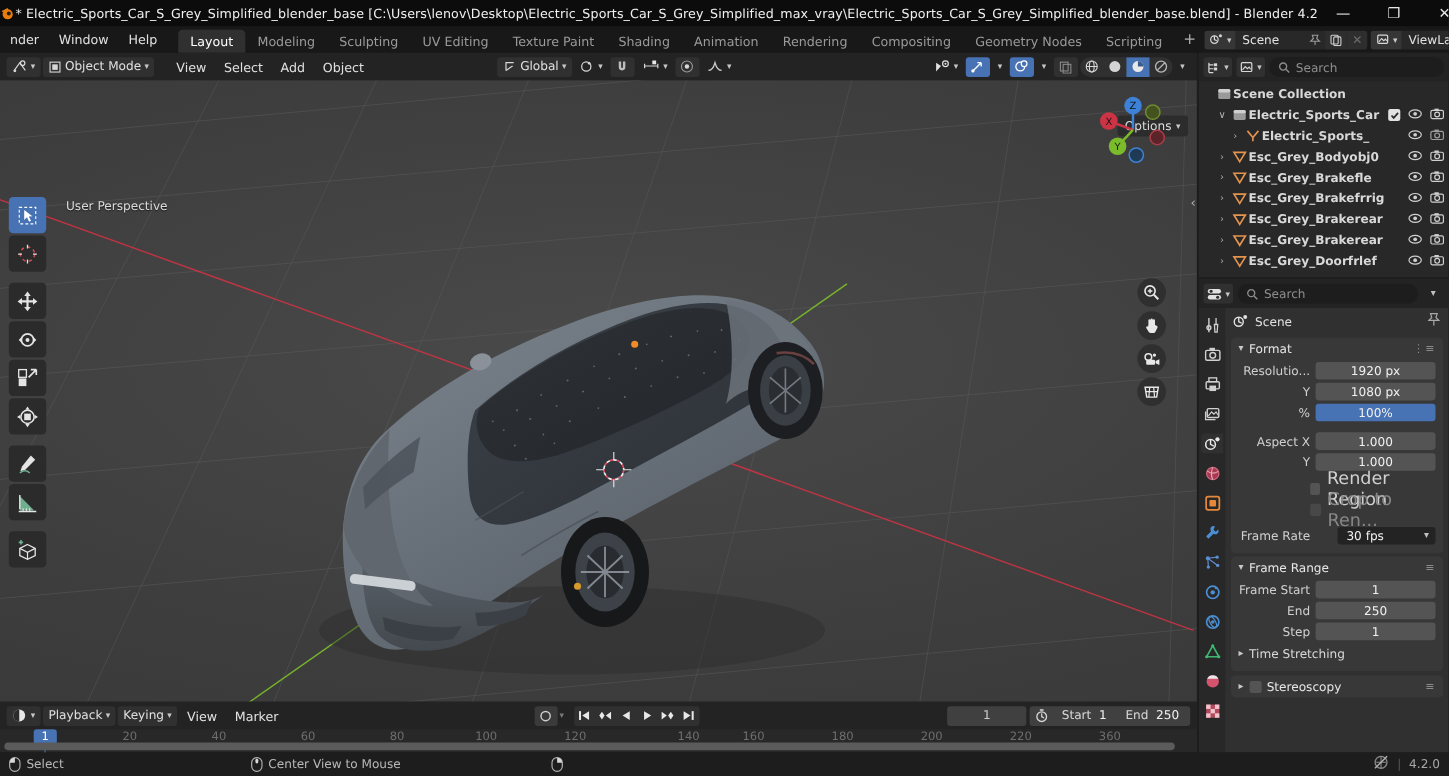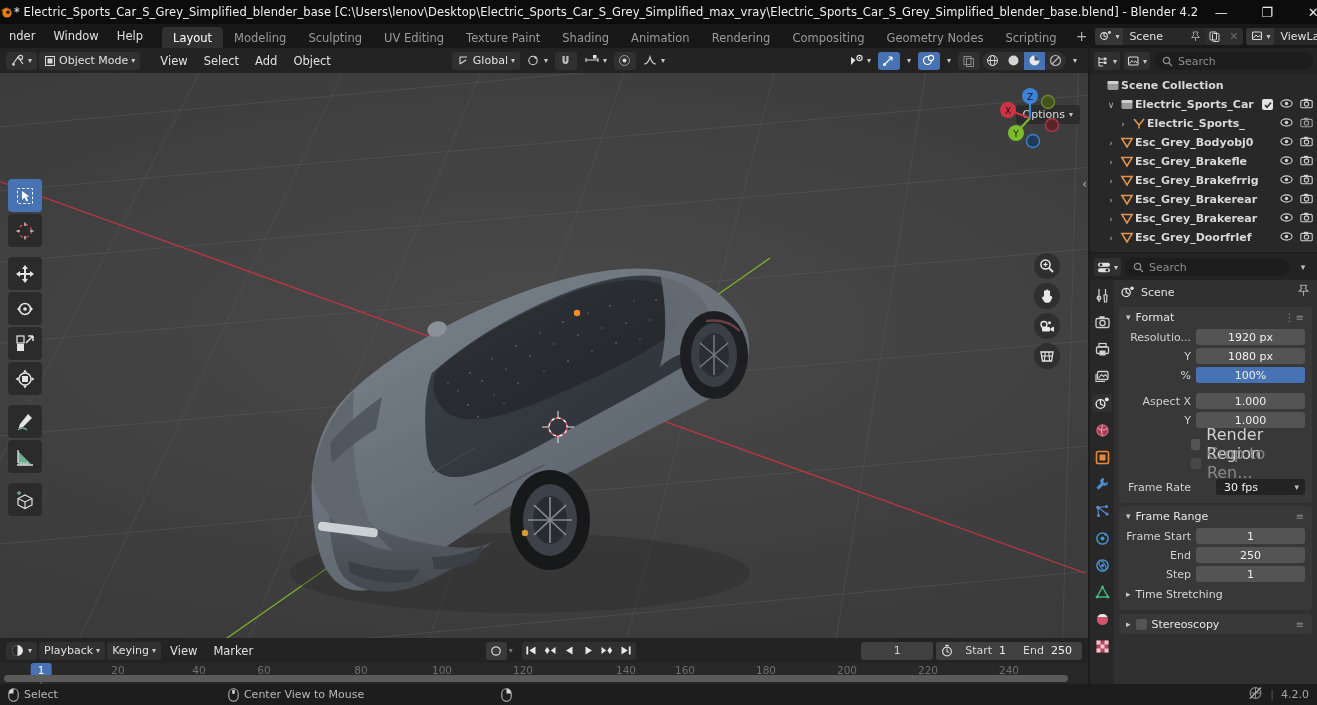--- a/index.html
+++ b/index.html
@@ -556,20 +556,21 @@
       <svg width="40" height="40" style="position:absolute;left:538px;top:334px">
         <circle cx="20" cy="20" r="9" fill="none" stroke="#e04c5a" stroke-width="1.5" stroke-dasharray="3.2 3.2"></circle>
         <circle cx="20" cy="20" r="9" fill="none" stroke="#f0f0f0" stroke-width="1.5" stroke-dasharray="3.2 3.2" stroke-dashoffset="3.2"></circle>
         <line x1="20" y1="4" x2="20" y2="11" stroke="#e8e8e8" stroke-width="1"></line>
         <line x1="20" y1="29" x2="20" y2="36" stroke="#e8e8e8" stroke-width="1"></line>
         <line x1="4" y1="20" x2="11" y2="20" stroke="#e8e8e8" stroke-width="1"></line>
         <line x1="29" y1="20" x2="36" y2="20" stroke="#e8e8e8" stroke-width="1"></line>
       </svg>
 
       <div class="vp-text">
+        <div class="l1">User Perspective</div>
       </div>
 
       <div class="vp-options">
         <span>Options</span>
         <span style="font-size:8px;color:#c8c8c8">▾</span>
       </div>
 
       <div class="vp-tools">
         <div class="tool-btn active">
           <svg width="18" height="18" viewBox="0 0 18 18">
@@ -1206,30 +1207,30 @@
           <div class="tl-rv">1</div>
           <div class="tl-rl">End</div>
           <div class="tl-rv">250</div>
         </div>
       </div>
     </div>
 
     <div class="tl-ruler">
       <div class="tl-tick" style="left:118px">20</div>
       <div class="tl-tick" style="left:199px">40</div>
-      <div class="tl-tick" style="left:264px">60</div>
+      <div class="tl-tick" style="left:280px">60</div>
       <div class="tl-tick" style="left:361px">80</div>
       <div class="tl-tick" style="left:442px">100</div>
       <div class="tl-tick" style="left:523px">120</div>
       <div class="tl-tick" style="left:626px">140</div>
       <div class="tl-tick" style="left:685px">160</div>
       <div class="tl-tick" style="left:766px">180</div>
       <div class="tl-tick" style="left:847px">200</div>
       <div class="tl-tick" style="left:928px">220</div>
-      <div class="tl-tick" style="left:1009px">240</div>
+      <div class="tl-tick" style="left:1009px">360</div>
 
       <div class="tl-playhead" style="left:41px">
         <div class="tl-ph-badge">1</div>
         <div class="tl-ph-line"></div>
       </div>
 
       <div class="tl-scrollbar"></div>
     </div>
   </div>
 

